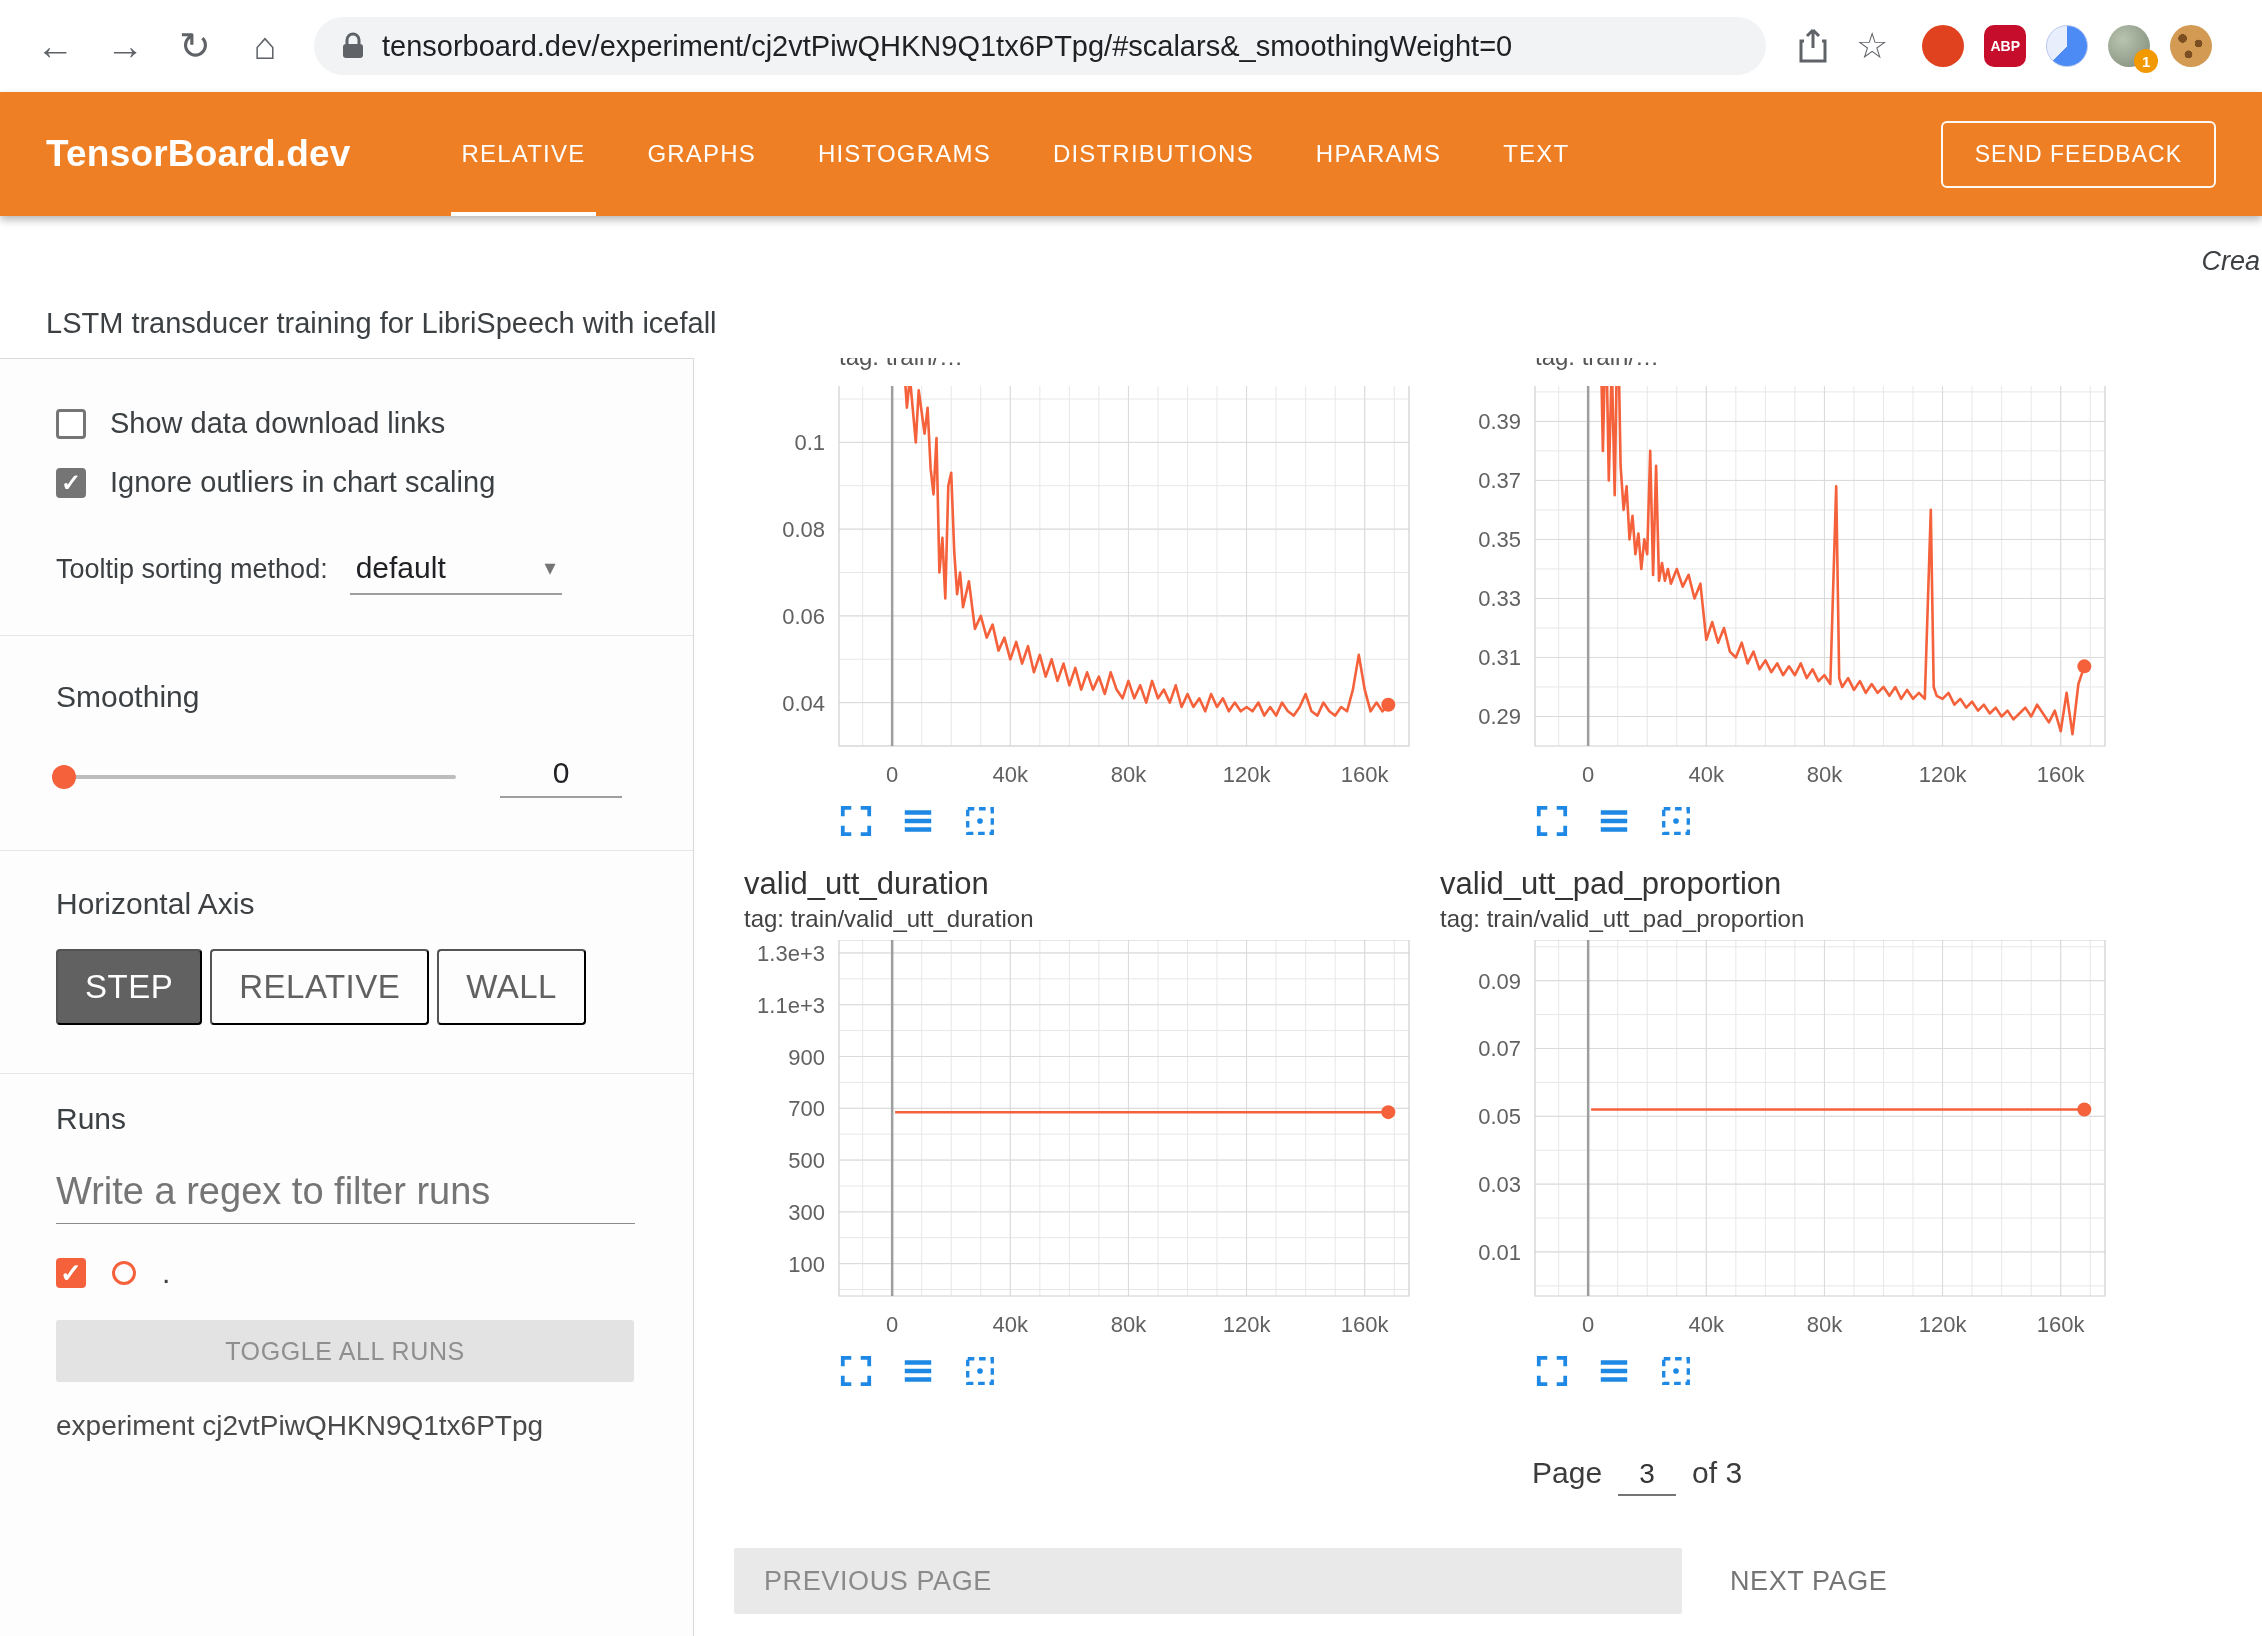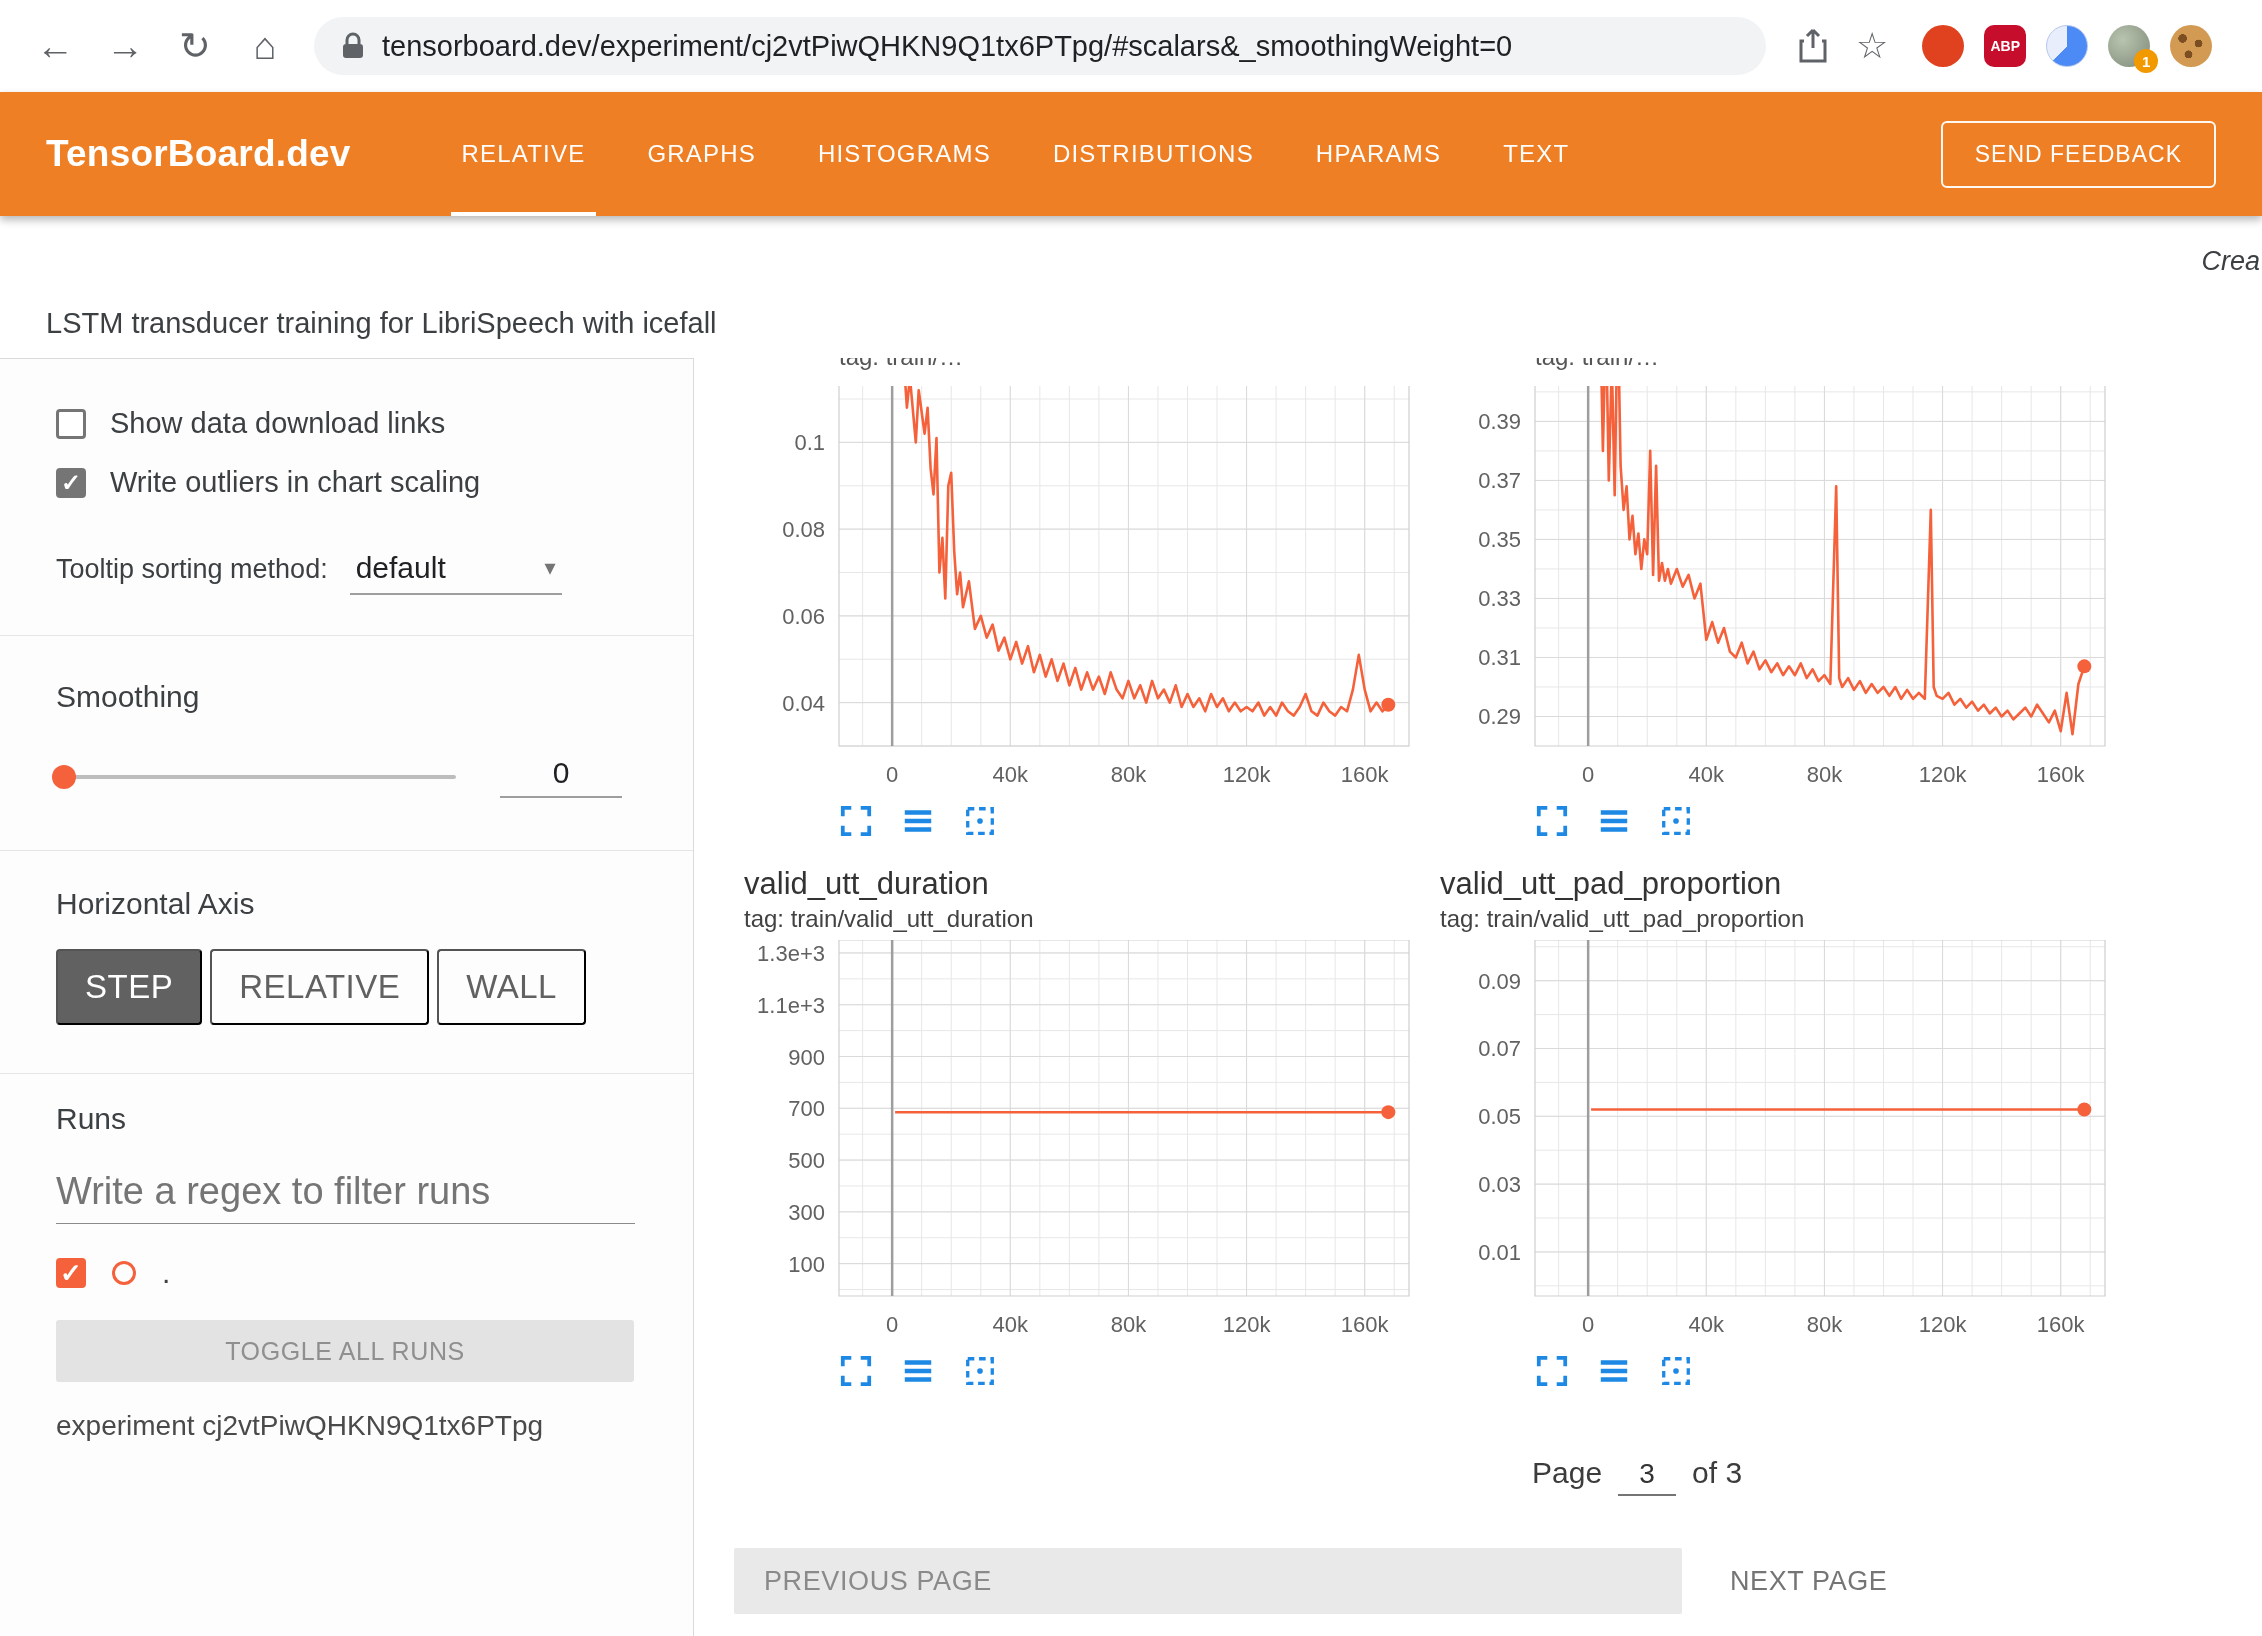--- a/index.html
+++ b/index.html
@@ -162,21 +162,21 @@
 <div class="content">
 
   <div class="sidebar">
     <div class="sec" style="padding-top:48px; padding-bottom:40px;">
       <div class="cbx-row" style="margin-bottom:26px;">
         <span class="checkbox"></span>
         <span>Show data download links</span>
       </div>
       <div class="cbx-row">
         <span class="checkbox checked">✓</span>
-        <span>Write outliers in chart scaling</span>
+        <span>Ignore outliers in chart scaling</span>
       </div>
       <div class="tooltip-row">
         <span class="tooltip-label">Tooltip sorting method:</span>
         <div class="select">
           <span>default</span>
           <span class="caret">▾</span>
         </div>
       </div>
     </div>
 

